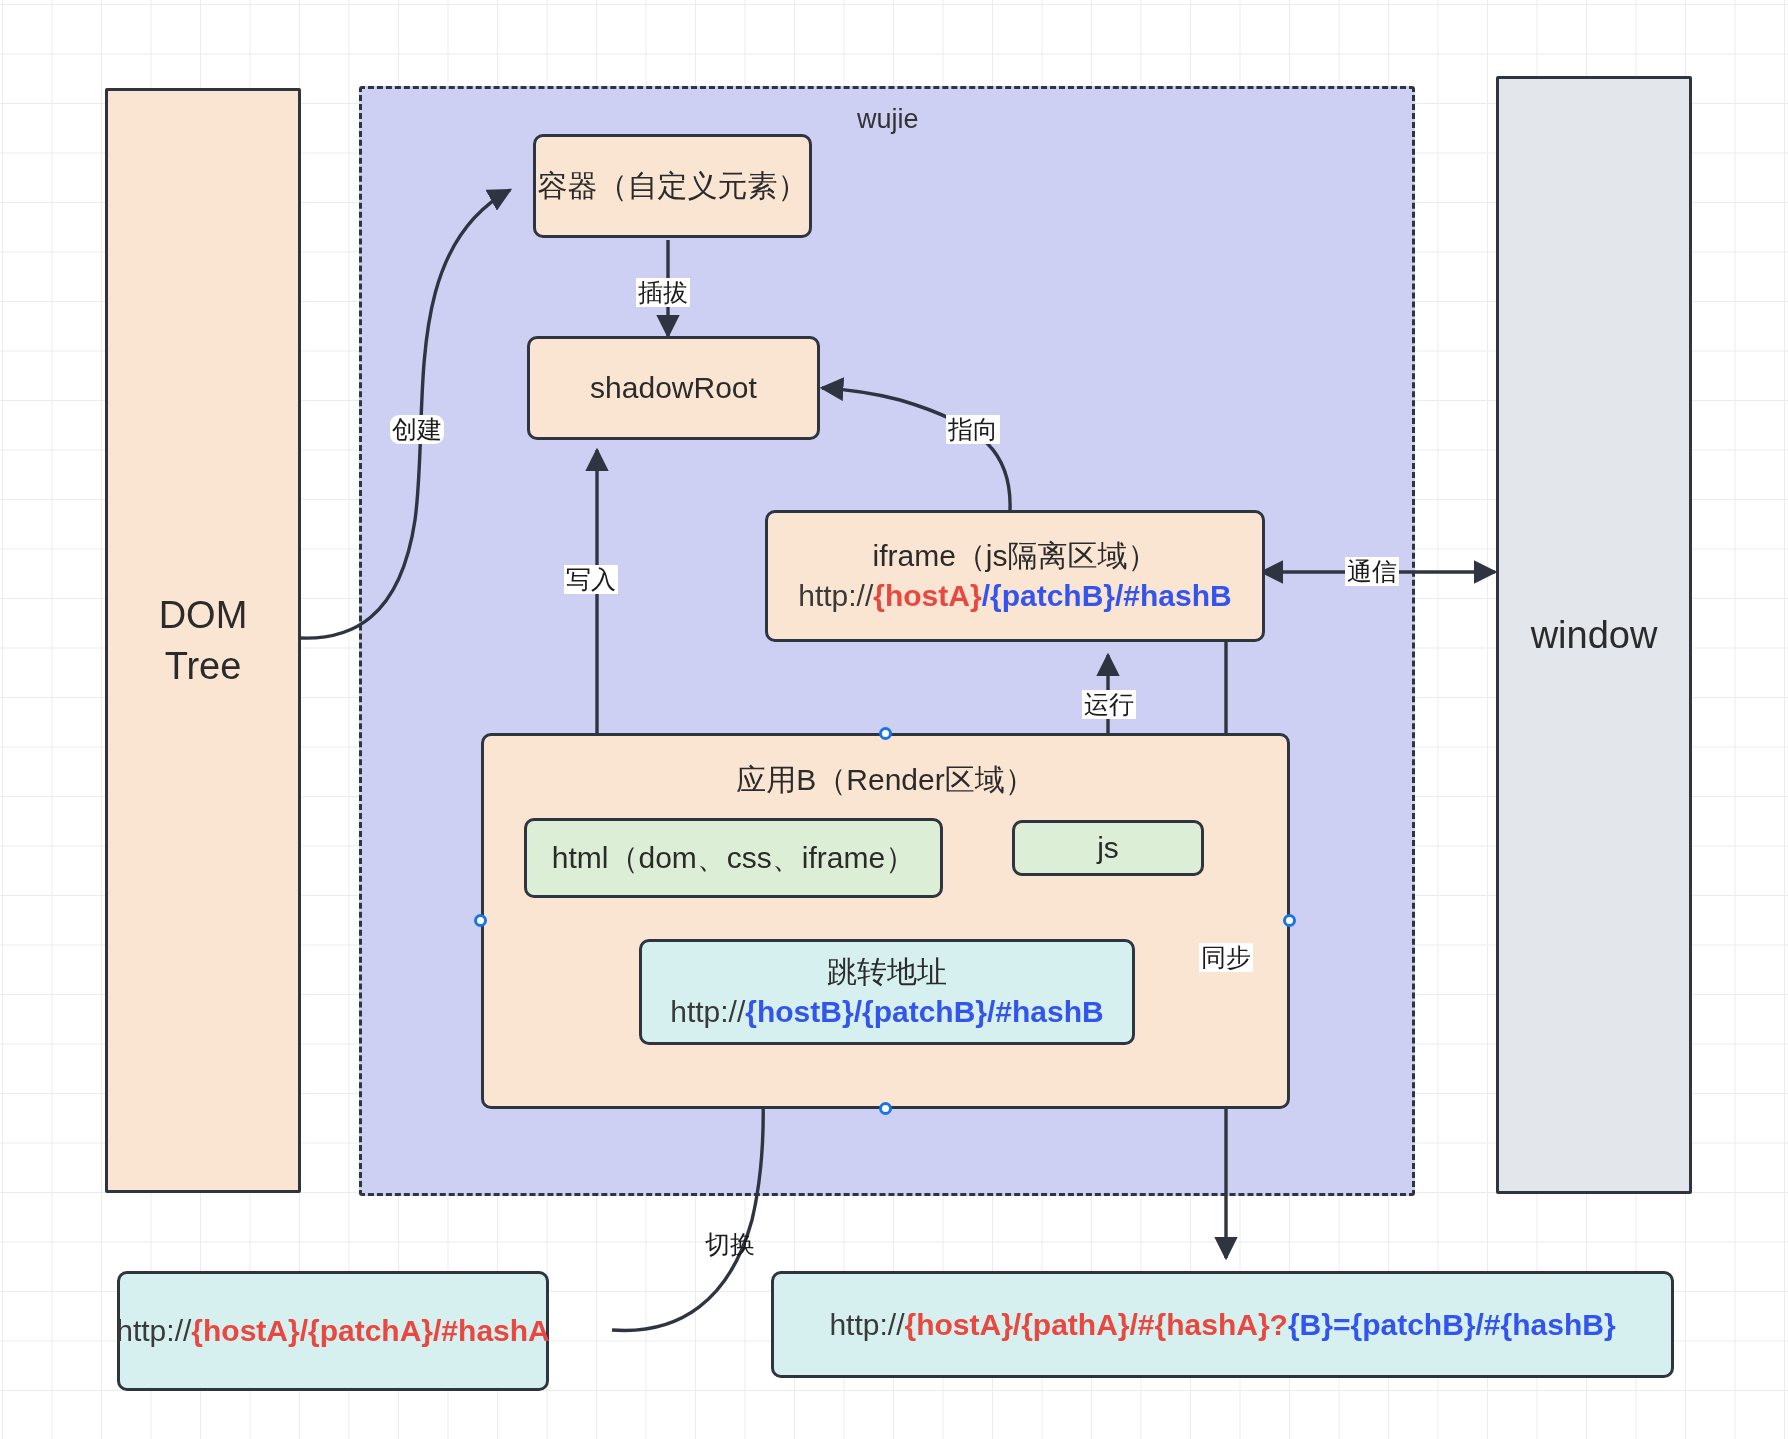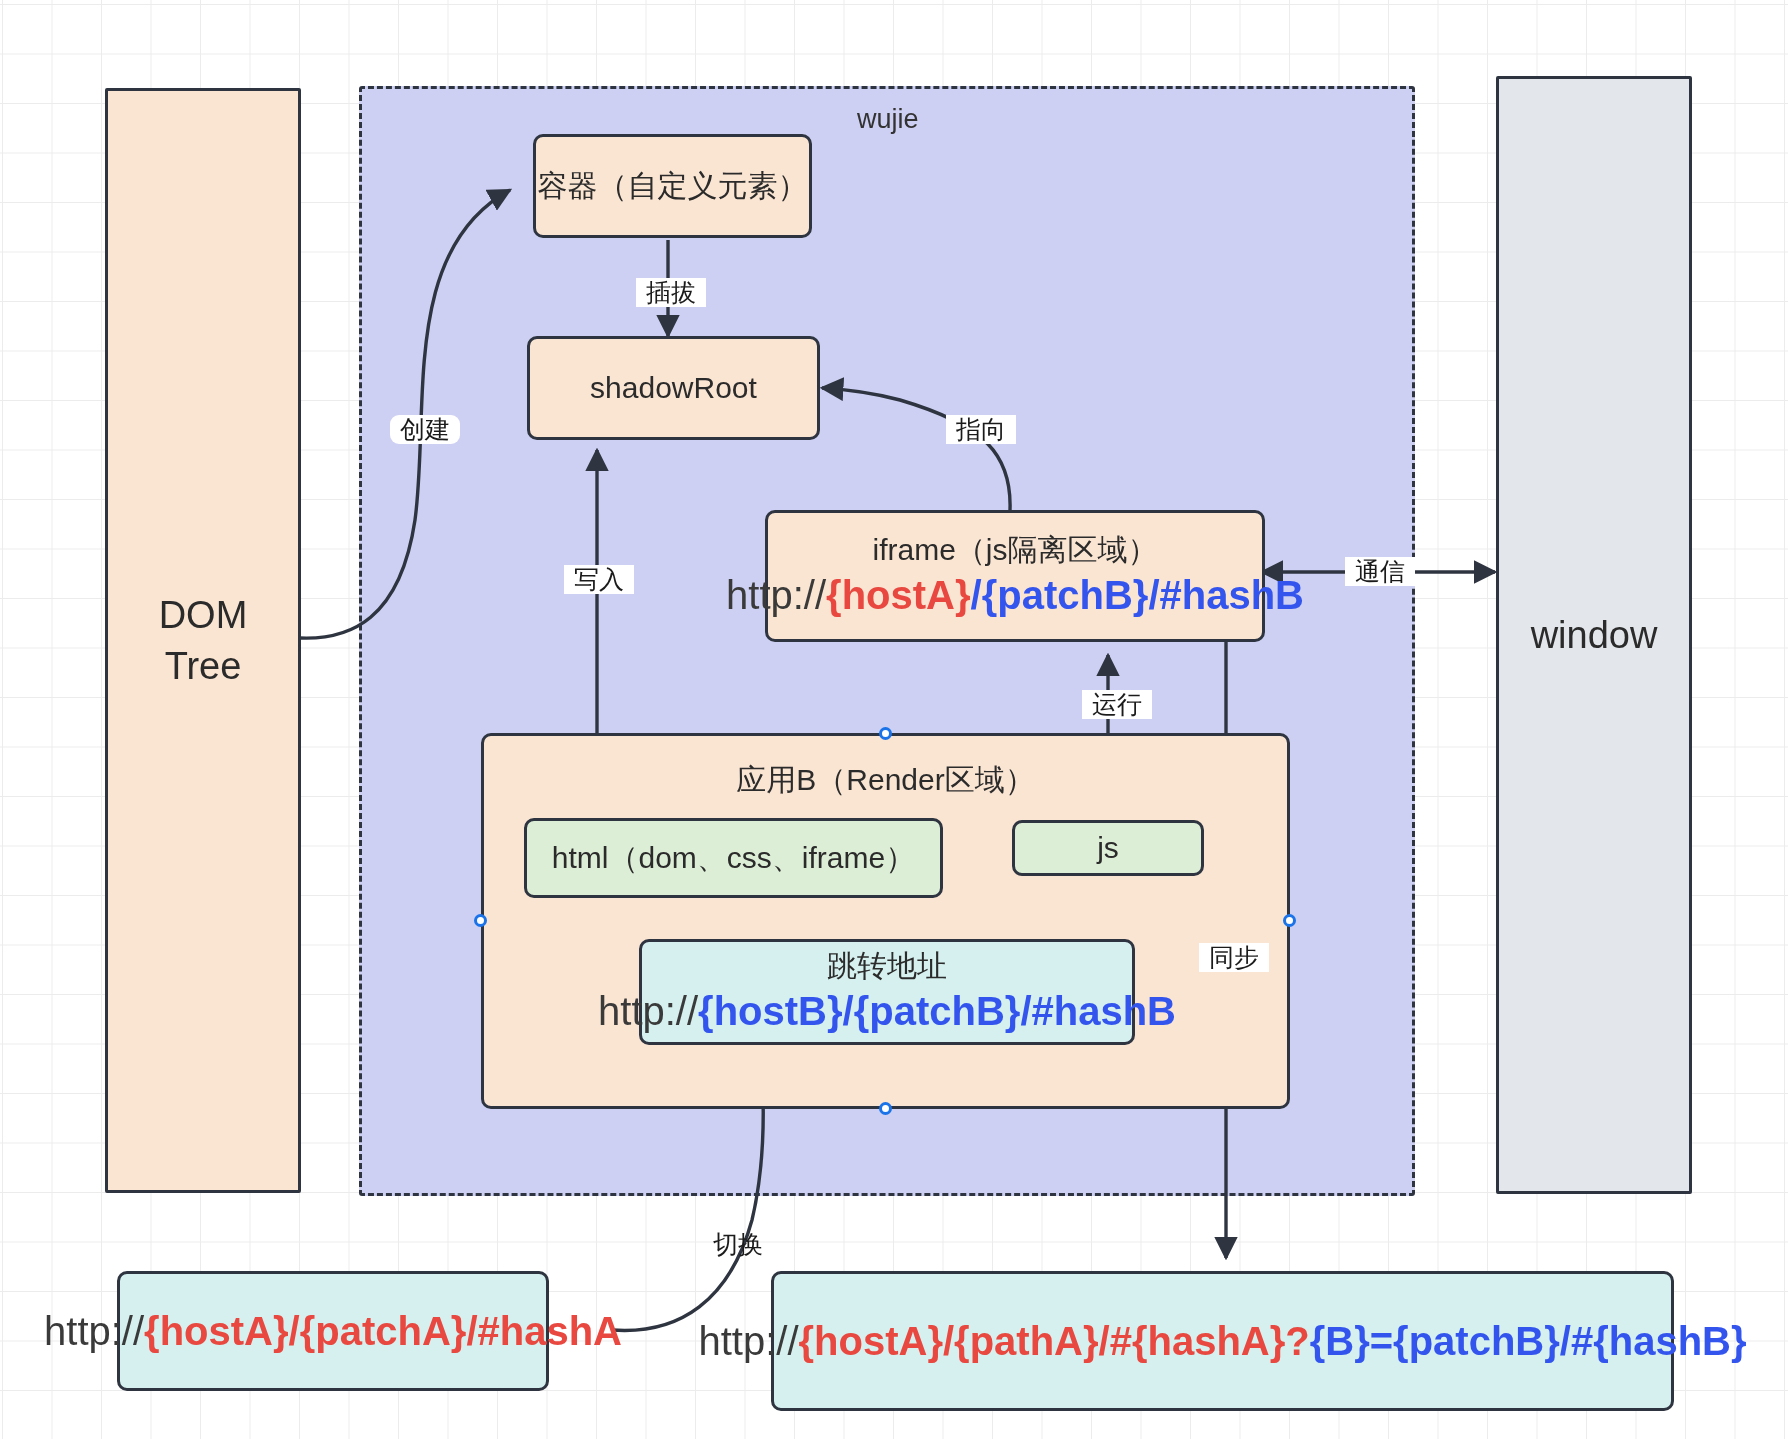--- a/index.html
+++ b/index.html
@@ -60,29 +60,29 @@
     position: absolute;
     color: #333;
     font-size: 27px;
     white-space: nowrap;
   }
   .edge-label {
     position: absolute;
     background: #ffffff;
     color: #1b1b1b;
     font-size: 25px;
-    padding: 0 10px;
+    padding: 0 2px;
     white-space: nowrap;
     line-height: 1.15;
   }
   .edge-label.nobg { background: transparent; }
   .t30 { font-size: 30px; }
   .t31 { font-size: 38px; }
 
-  .url { font-size: 40px; white-space: nowrap; }
+  .url { font-size: 30px; white-space: nowrap; }
   .url .plain { color: #3a3a3a; }
   .url .red  { color: #e8483f; font-weight: bold; }
   .url .blue { color: #3355ee; font-weight: bold; }
 
   .handle {
     position: absolute;
     width: 13px;
     height: 13px;
     border-radius: 50%;
     background: #ffffff;
@@ -166,21 +166,21 @@
 
   <div class="node cyan rounded" style="left:639px; top:939px; width:496px; height:106px;">
     <span class="t30">跳转地址</span>
     <span class="url"><span class="plain">http://</span><span class="blue">{hostB}</span><span class="blue">/</span><span class="blue">{patchB}</span><span class="blue">/#hashB</span></span>
   </div>
 
   <div class="node cyan rounded" style="left:117px; top:1271px; width:432px; height:120px;">
     <span class="url"><span class="plain">http://</span><span class="red">{hostA}</span><span class="red">/</span><span class="red">{patchA}</span><span class="red">/#hashA</span></span>
   </div>
 
-  <div class="node cyan rounded" style="left:771px; top:1271px; width:903px; height:140px;">
+  <div class="node cyan rounded" style="left:771px; top:1271px; width:903px; height:107px;">
     <span class="url"><span class="plain">http://</span><span class="red">{hostA}</span><span class="red">/</span><span class="red">{pathA}</span><span class="red">/#</span><span class="red">{hashA}</span><span class="red">?</span><span class="blue">{B}</span><span class="blue">=</span><span class="blue">{patchB}</span><span class="blue">/#</span><span class="blue">{hashB}</span></span>
   </div>
 
   <div class="edge-label" style="left:390px; top:415px;border-radius:9px;">创建</div>
   <div class="edge-label" style="left:636px; top:278px;">插拔</div>
   <div class="edge-label" style="left:564px; top:565px;">写入</div>
   <div class="edge-label" style="left:946px; top:415px;">指向</div>
   <div class="edge-label" style="left:1082px; top:690px;">运行</div>
   <div class="edge-label" style="left:1199px; top:943px;">同步</div>
   <div class="edge-label" style="left:1345px; top:557px;">通信</div>

